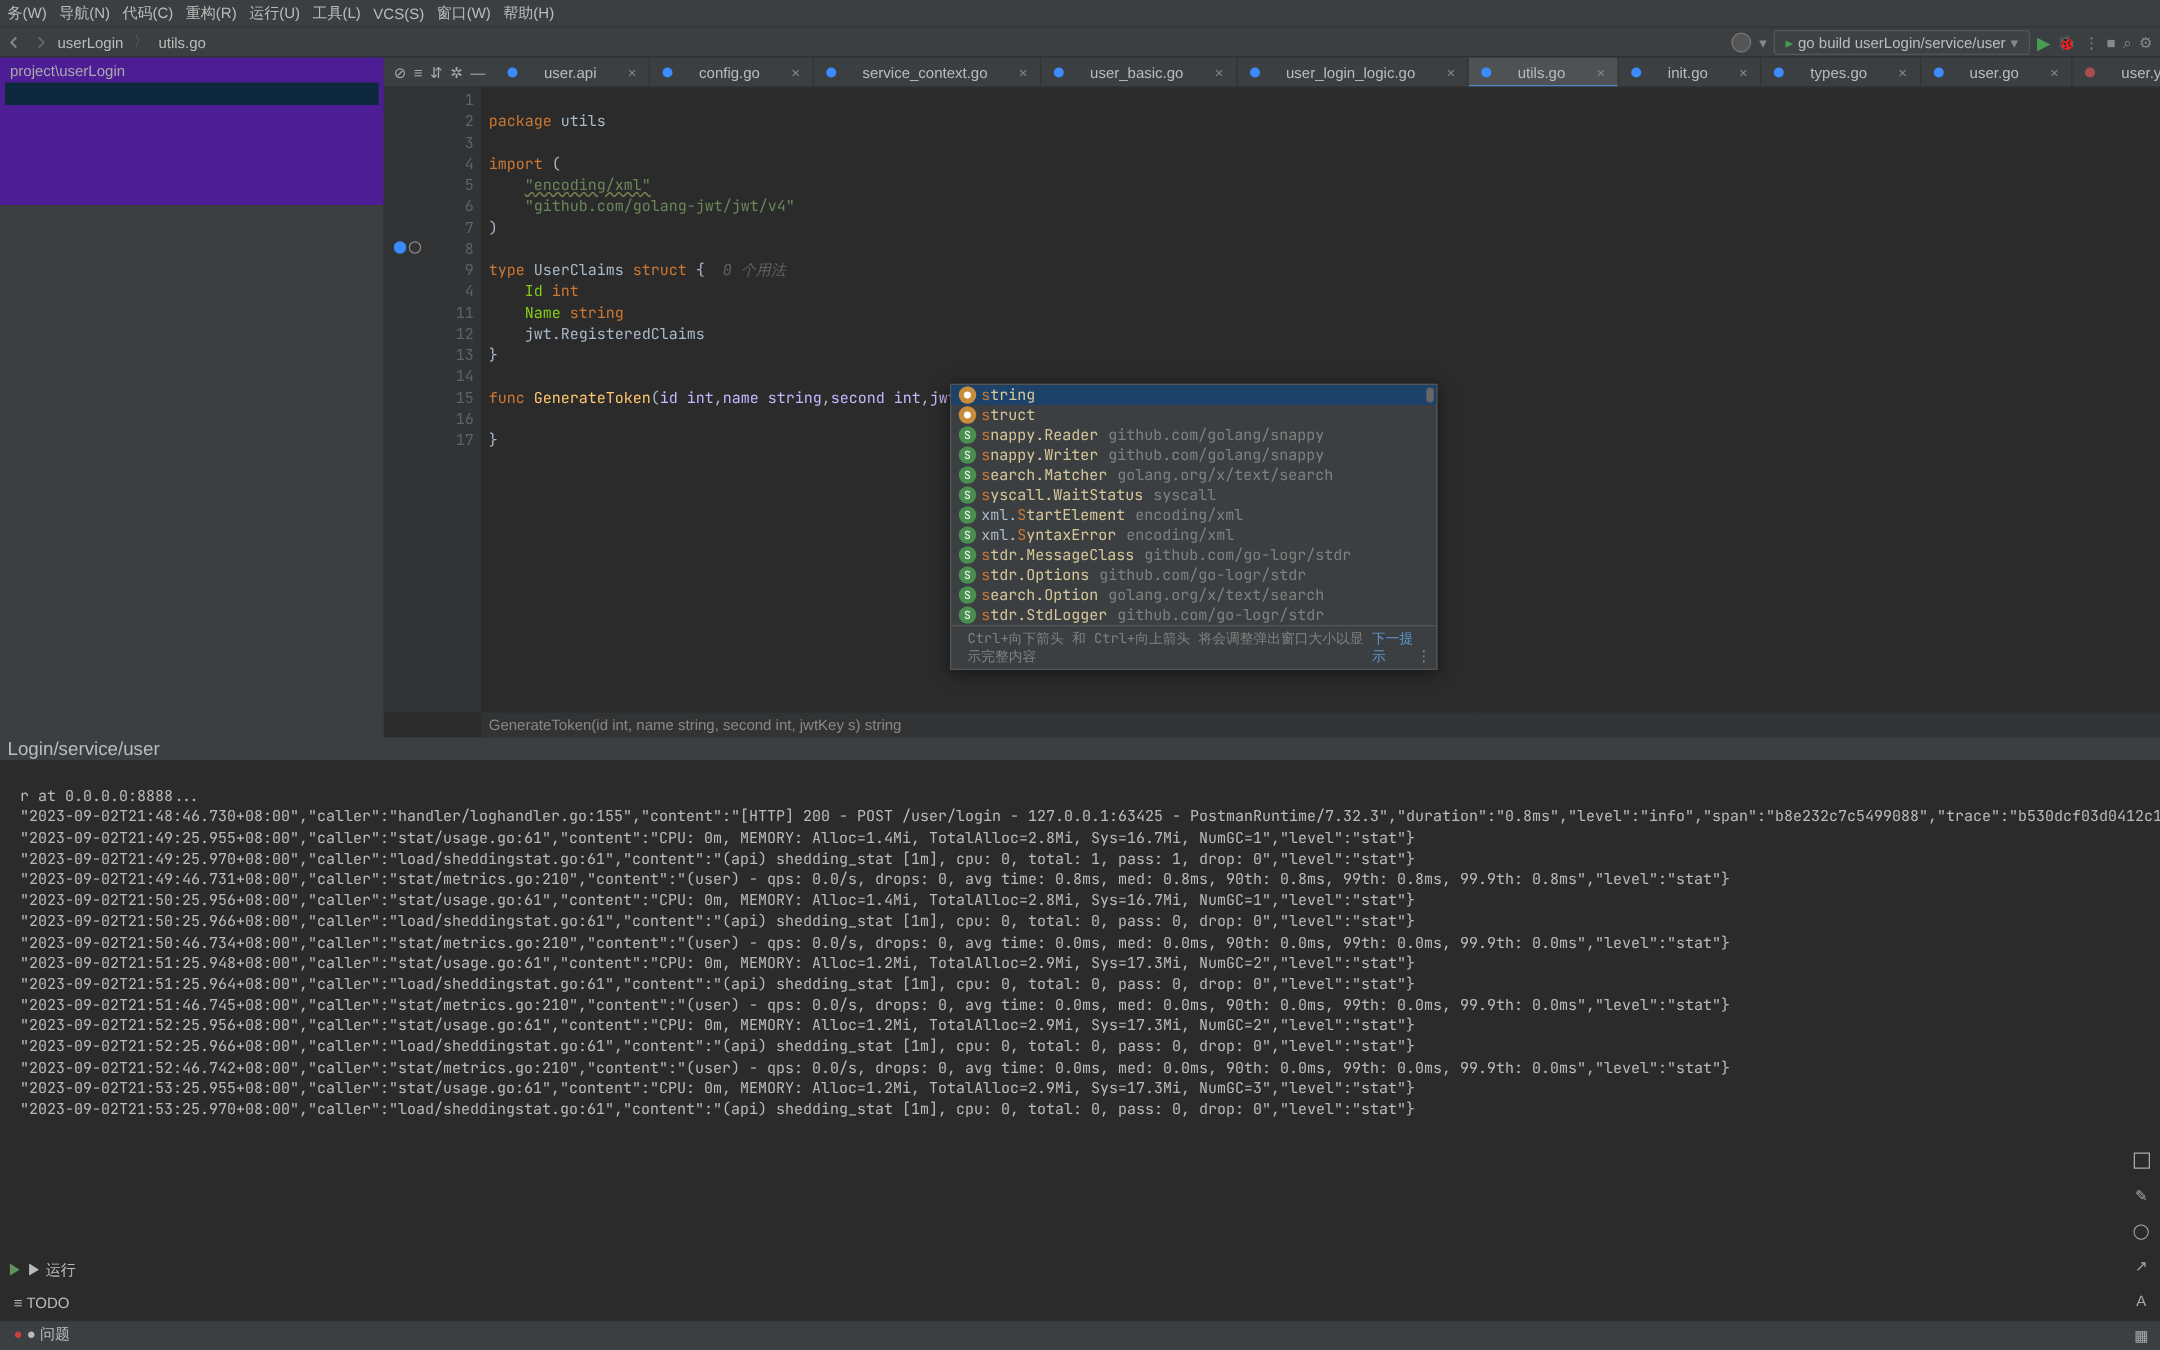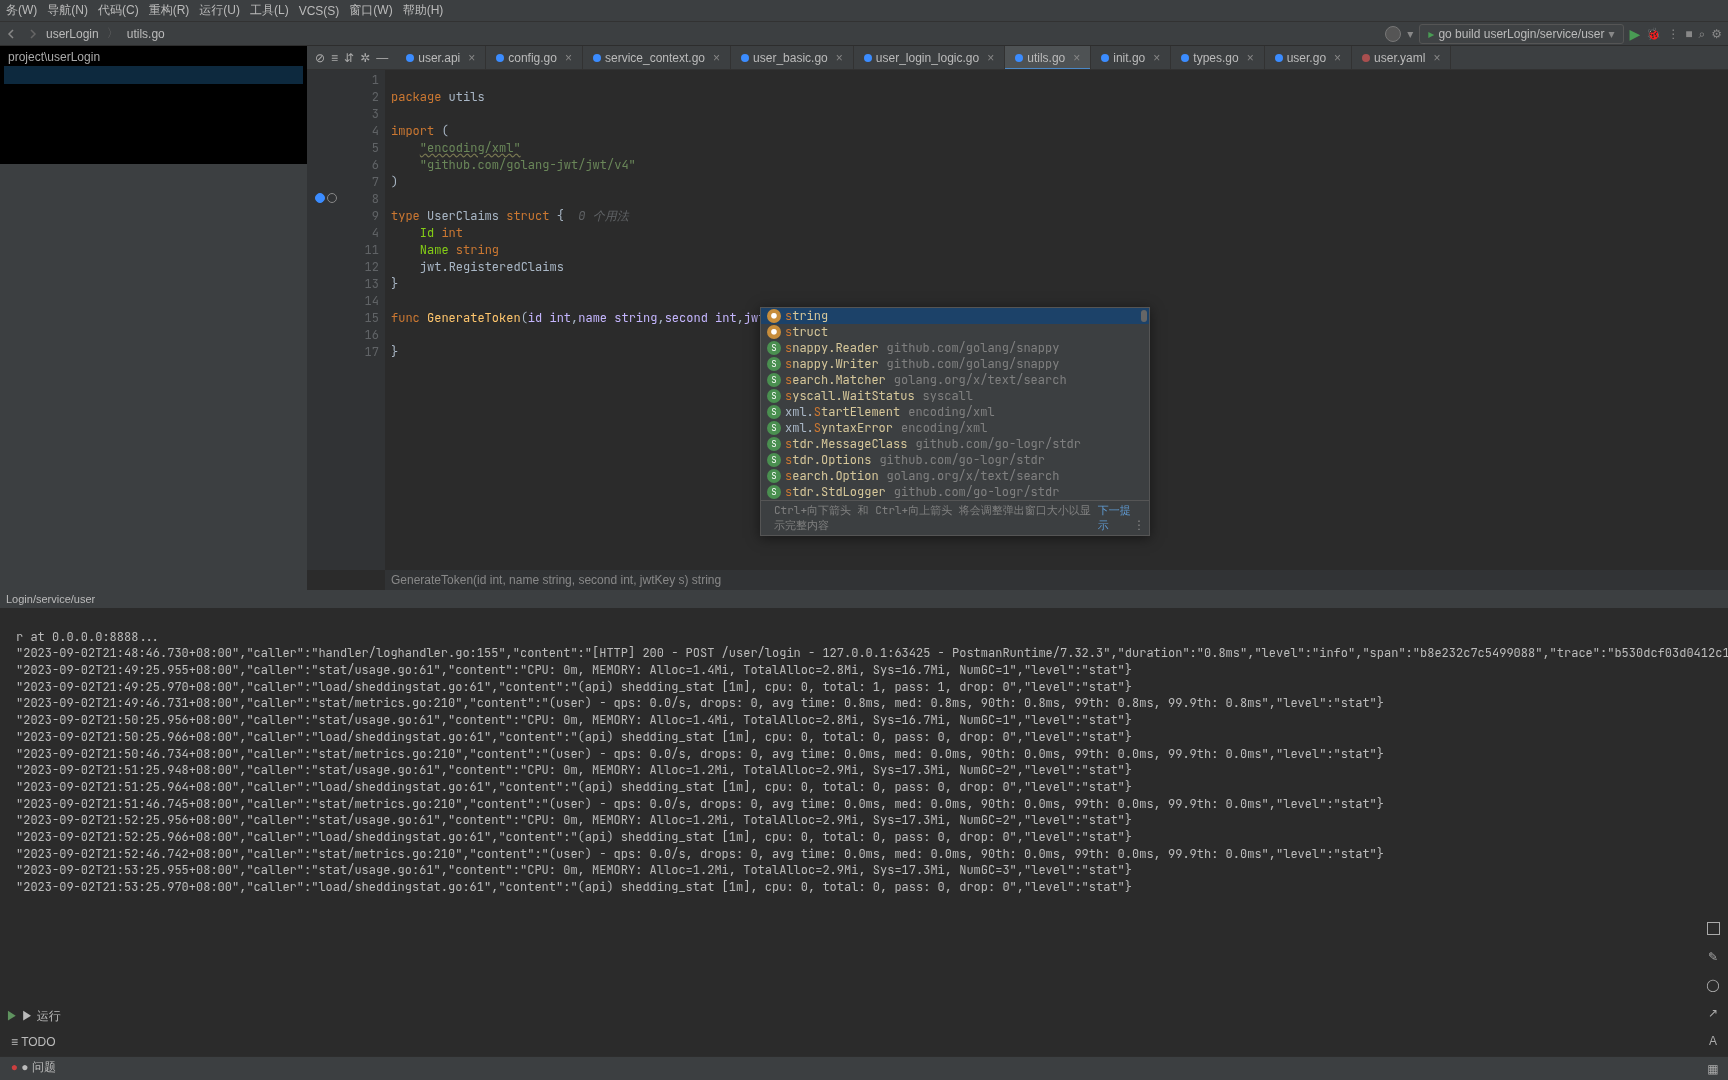--- a/index.html
+++ b/index.html
@@ -42,35 +42,35 @@
 .tri-play { color: #499c54; }
 .avatar { width:16px;height:16px;border-radius:50%;background:#555;border:1px solid #777;}
 
 
 .sidebar {
   position: absolute; top: 46px; left: 0; width: 307px; bottom: 0;
   background: #3c3f41;
 }
 .sidebar .tree {
   position: absolute; top: 0; left: 0; right: 0; height: 118px;
-  background: #000000; padding: 2px 4px; color: #bbb;
+  background: #4c1d95; padding: 2px 4px; color: #bbb;
 }
 .tree-row { padding: 2px 4px; color: #aaa; }
 .tree-row.sel { background: #0d293e; color: #fff; }
 
 
 .tabstrip {
   position: absolute; top: 46px; left: 307px; right: 0; height: 24px;
   background: #3c3f41; display: flex; align-items: stretch;
   border-bottom: 1px solid #323232;
 }
 .tabstrip .icons-left { display:flex; align-items:center; gap:6px; padding:0 8px; color:#aaa;}
 .tabstrip .tabs { display:flex; align-items:stretch; overflow:hidden;}
 .tab {
-  display:flex; align-items:center; gap:4px; padding:0 10px;
+  display:flex; align-items:center; gap:21px; padding:0 10px;
   color:#bbb; font-size:12px; border-right:1px solid #323232;
   position:relative;
 }
 .tab .dot { width:8px;height:8px;border-radius:50%;background:#3b8cff;}
 .tab .dot.yaml { background:#a94f4f;}
 .tab.active { background:#4e5254; }
 .tab.active::after {
   content:""; position:absolute; left:0; right:0; bottom:-1px; height:2px; background:#4a88c7;
 }
 .tab .x { color:#888; margin-left:4px; }
@@ -143,21 +143,21 @@
 .editor-crumb {
   position:absolute; left:385px; right:0; height:20px; bottom:490px;
   background:#313335; color:#888; font-size:12px; display:flex; align-items:center;
   padding:0 6px;
 }
 
 
 .term-head {
   position:absolute; left:0; right:0; bottom:472px; height:18px;
   background:#3c3f41; color:#bbb; display:flex; align-items:center; padding:0 6px;
-  font-size:11px;
+  font-size:15px;
   text-align:right;
 }
 .terminal {
   position:absolute; left:0; right:0; bottom:24px; height:448px;
   background:#2b2b2b; color:#bbbbbb;
   font-family:"JetBrains Mono", Consolas, monospace; font-size:12px;
   padding:4px 16px; overflow:hidden; line-height:16.7px; white-space:pre;
 }
 .terminal div { height:16.7px;}
 

